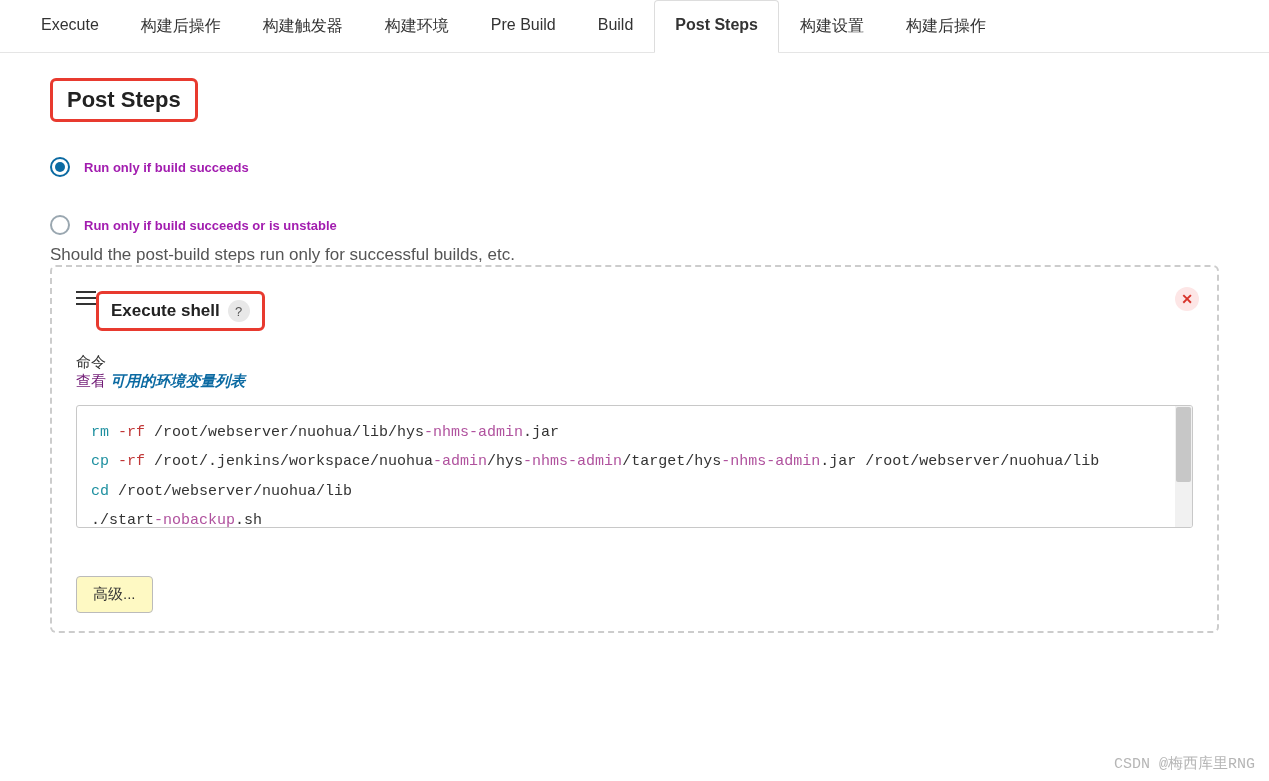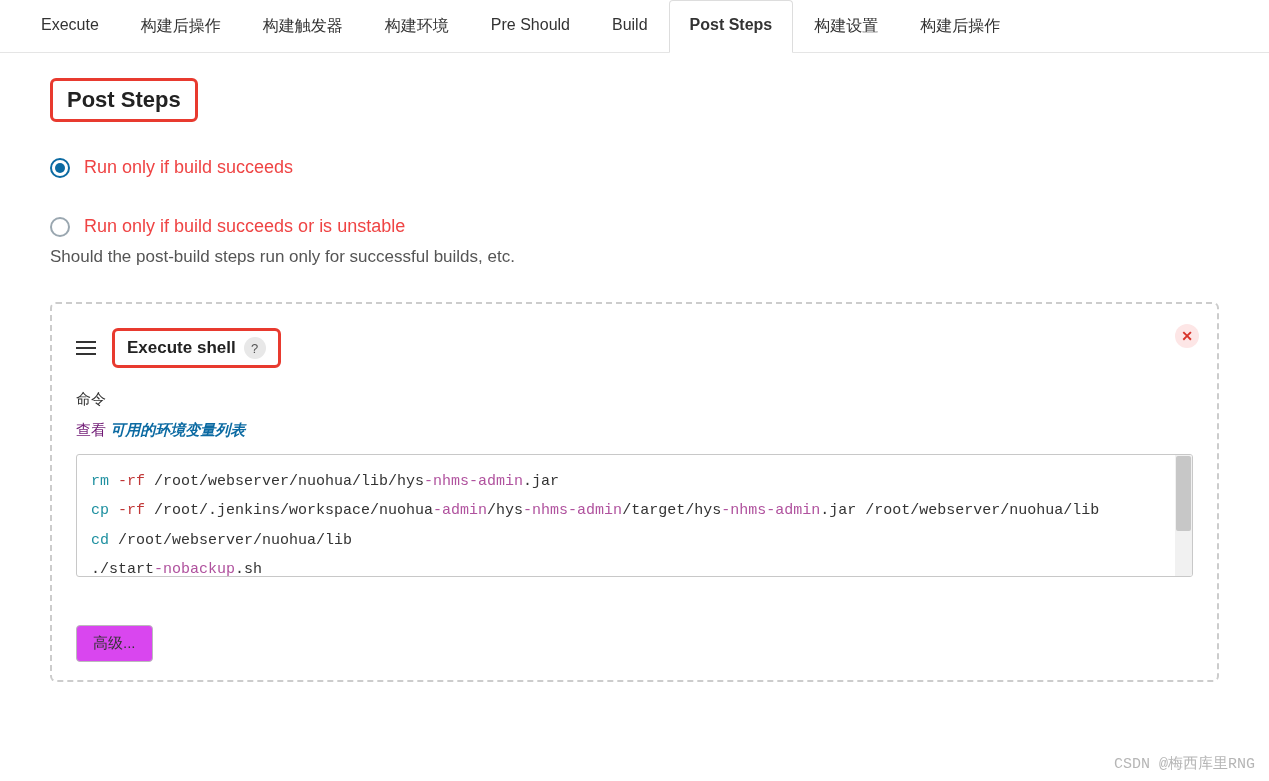--- a/index.html
+++ b/index.html
@@ -7,53 +7,53 @@
 .tabs { display: flex; border-bottom: 1px solid #e5e5e5; padding: 0 20px; gap: 0; }
 .tab { padding: 15px 20px 14px; font-size: 16px; color: #333; cursor: pointer; border: 1px solid transparent; }
 .tab.active { border: 1px solid #ddd; border-bottom: 1px solid #fff; border-radius: 4px 4px 0 0; font-weight: 600; margin-bottom: -1px; background:#fff; }
 .content { padding: 25px 50px 20px 50px; }
 .section-title { font-size: 22px; font-weight: 700; color: #222; display: inline-block; padding: 6px 14px; border: 3px solid #e83a2f; border-radius: 6px; margin-bottom: 35px; }
 .radio-group { display: flex; flex-direction: column; gap: 38px; margin-bottom: 10px; }
 .radio-row { display: flex; align-items: center; gap: 14px; }
 .radio { width: 20px; height: 20px; border: 2px solid #9aa7b0; border-radius: 50%; display: inline-flex; align-items: center; justify-content: center; cursor: pointer; flex-shrink:0; }
 .radio.checked { border-color: #0b6aa2; }
 .radio.checked::after { content: ""; width: 10px; height: 10px; background: #0b6aa2; border-radius: 50%; display:block; }
-.radio-label { font-size: 18px; color: #ef4444; }
-.help-text { font-size: 17px; color: #555; margin-top: 10px; margin-bottom: 35px; }
+.radio-label { font-size: 13px; color: #a21caf; font-weight: bold; }
+.help-text { font-size: 17px; color: #555; margin-top: 10px; }
 .step-card { border: 2px dashed #ccc; border-radius: 6px; padding: 24px 24px 18px 24px; position: relative; }
-.step-header { display: flex; align-items: center; gap: 16px; margin-bottom: 22px; }
+.step-header { display: flex; align-items: flex-start; gap: 0; margin-bottom: 22px; }
 .drag-handle { display:inline-flex; flex-direction: column; gap:4px; cursor: grab; }
 .drag-handle span { display:block; width:20px; height:2px; background:#333; }
 .step-title-box { border: 3px solid #e83a2f; border-radius: 6px; padding: 6px 12px; display: inline-flex; align-items: center; gap: 8px; }
 .step-title { font-size: 17px; font-weight: 700; color: #222; }
 .help-badge { width: 22px; height: 22px; border-radius: 50%; background: #e8e8e8; display:inline-flex; align-items:center; justify-content:center; font-size: 13px; color:#555; cursor:pointer; }
 .close-btn { position: absolute; right: 18px; top: 20px; width: 24px; height: 24px; border-radius: 50%; background: #fde6e6; color: #d8342b; display:flex; align-items:center; justify-content:center; font-size: 14px; cursor:pointer; font-weight:600; }
-.cmd-label { font-size: 15px; color: #333; margin-bottom: 12px; }
+.cmd-label { font-size: 15px; color: #333; }
 .env-link-row { font-size: 15px; margin-bottom: 14px; }
 .env-link-row .prefix { color: #701a75; }
 .env-link-row a { color: #0b6aa2; font-weight: 600; text-decoration: none; font-style: italic; }
 .code-box { border: 1px solid #c8c8c8; border-radius: 3px; padding: 12px 14px; height: 123px; overflow:hidden; position: relative; font-family: Consolas, "Courier New", monospace; font-size: 15px; line-height: 1.95; white-space: pre; color:#333; }
 .code-box::-webkit-scrollbar { width: 16px; }
 .scroll-thumb { position:absolute; right:1px; top:1px; width:15px; height:75px; background:#c7c7c7; border-radius:2px; }
 .scroll-track { position:absolute; right:0; top:0; width:17px; height:100%; background:#f1f1f1; }
 .kw-cyan { color: #1e90a0; }
 .kw-red { color: #c03636; }
 .kw-pink { color: #b0529e; }
-.advanced-btn { margin-top: 48px; border: 1px solid #bbb; border-radius: 4px; background: #d946ef; padding: 8px 16px; font-size: 15px; color: #333; cursor:pointer; }
+.advanced-btn { margin-top: 48px; border: 1px solid #bbb; border-radius: 4px; background: #fef9c3; padding: 8px 16px; font-size: 15px; color: #333; cursor:pointer; }
 .watermark { position: fixed; right: 14px; bottom: 8px; font-size: 15px; color: rgba(120,120,120,0.55); font-family: Liberation Mono, monospace; pointer-events:none; }
 </style>
 </head>
 <body>
 
 <div class="tabs">
   <div class="tab">Execute</div>
   <div class="tab">构建后操作</div>
   <div class="tab">构建触发器</div>
   <div class="tab">构建环境</div>
-  <div class="tab">Pre Should</div>
+  <div class="tab">Pre Build</div>
   <div class="tab">Build</div>
   <div class="tab active">Post Steps</div>
   <div class="tab">构建设置</div>
   <div class="tab">构建后操作</div>
 </div>
 
 <div class="content">
   <div class="section-title">Post Steps</div>
 
   <div class="radio-group">

